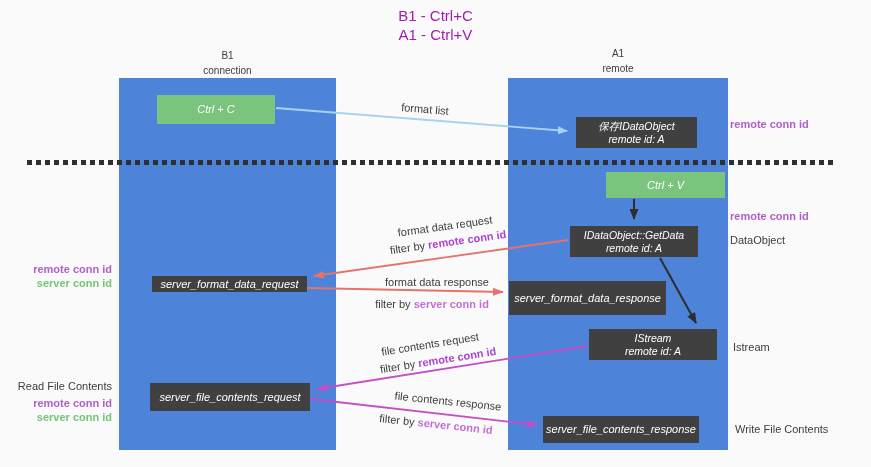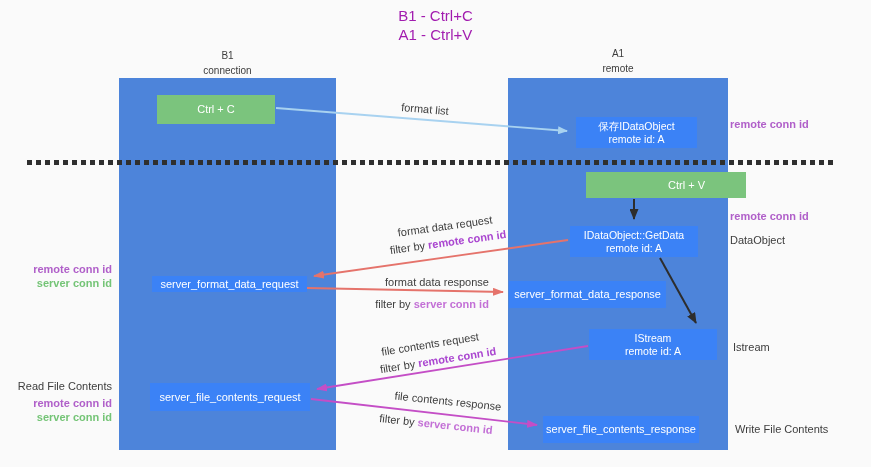--- a/index.html
+++ b/index.html
@@ -8,22 +8,22 @@
     background:#fafafa;font-family:"Liberation Sans",sans-serif;
   }
   .title{position:absolute;top:6px;left:0;width:100%;text-align:center;
     font-size:15px;line-height:19px;color:#a21caf;}
   .col-header{position:absolute;text-align:center;font-size:10px;line-height:15px;color:#3d3d3d;}
   .col{position:absolute;background:#4d84da;}
   .dash{position:absolute;left:27px;top:160px;width:806px;height:5px;z-index:4;
     background:repeating-linear-gradient(90deg,#2f2f2f 0 5px,transparent 5px 9px);}
   .arrows{position:absolute;left:0;top:0;z-index:2;pointer-events:none;}
   .box{position:absolute;z-index:3;display:flex;align-items:center;justify-content:center;
-    color:#fff;text-align:center;font-size:11px;line-height:13px;}
-  .box.orange{background:#3b82f6;}
+    color:#fff;text-align:center;font-size:11px;line-height:13px;font-style:italic;}
+  .box.orange{background:#404040;}
   .box.green{background:#7bc47d;}
   .box .two{font-size:10.5px;line-height:13px;}
   .mid{position:absolute;z-index:5;font-size:11px;color:#3d3d3d;white-space:nowrap;
     transform:translate(-50%,-50%);}
   .r5{transform:translate(-50%,-50%) rotate(5deg);}
   .r6{transform:translate(-50%,-50%) rotate(6deg);}
   .rn8{transform:translate(-50%,-50%) rotate(-8deg);}
   .rn9{transform:translate(-50%,-50%) rotate(-9deg);}
   .cid-remote{color:#aa46d0;font-weight:bold;}
   .cid-server{color:#c370d6;font-weight:bold;}
@@ -89,30 +89,30 @@
   <div class="box orange" style="left:150px;top:383px;width:160px;height:28px;">
     <span>server_file_contents_request</span>
   </div>
 
   <div class="box orange" style="left:576px;top:117px;width:121px;height:31px;">
     <div class="two">
       <div>保存IDataObject</div>
       <div>remote id: A</div>
     </div>
   </div>
-  <div class="box green" style="left:586px;top:172px;width:119px;height:26px;padding-left:41px;">
+  <div class="box green" style="left:606px;top:172px;width:119px;height:26px;">
     <span>Ctrl + V</span>
   </div>
   <div class="box orange" style="left:570px;top:226px;width:128px;height:31px;">
     <div class="two">
       <div>IDataObject::GetData</div>
       <div>remote id: A</div>
     </div>
   </div>
-  <div class="box orange" style="left:509px;top:281px;width:157px;height:27px;text-align:right;">
+  <div class="box orange" style="left:509px;top:281px;width:157px;height:34px;text-align:right;">
     <span>server_format_data_response</span>
   </div>
   <div class="box orange" style="left:589px;top:329px;width:128px;height:31px;">
     <div class="two">
       <div>IStream</div>
       <div>remote id: A</div>
     </div>
   </div>
   <div class="box orange" style="left:543px;top:416px;width:156px;height:27px;">
     <span>server_file_contents_response</span>

